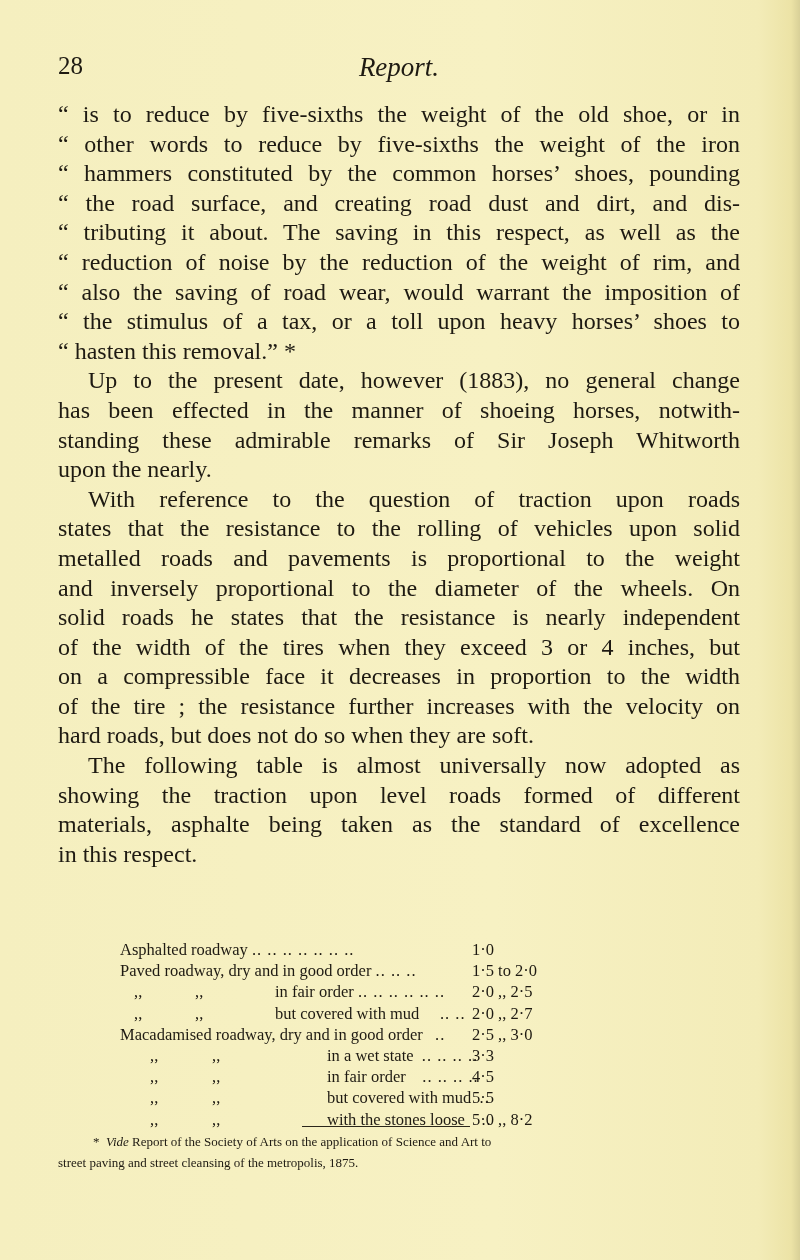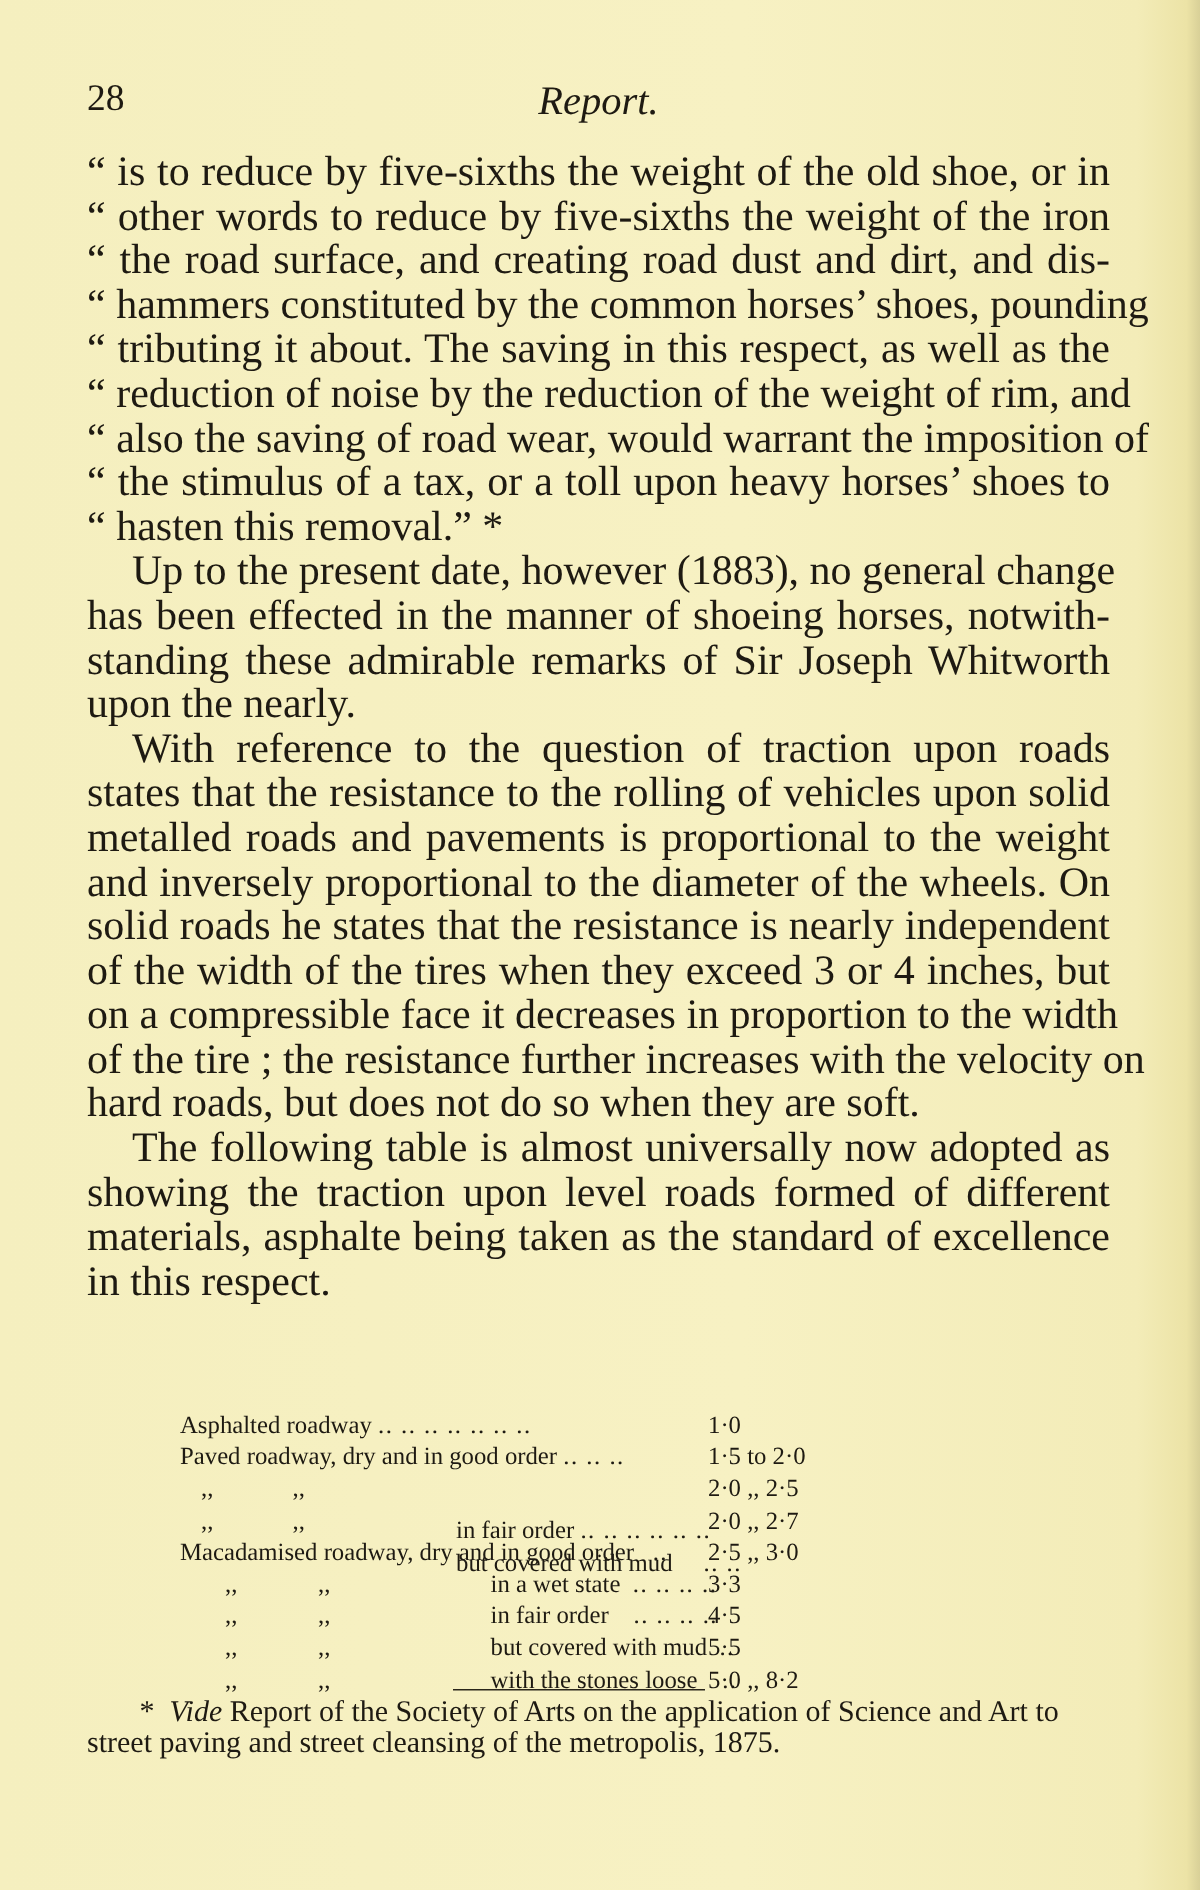--- a/index.html
+++ b/index.html
@@ -24,65 +24,65 @@
   }
   .page-number {
     position: absolute; left: 0; top: 0; font-size: 25px;
   }
   .running-title {
     position: absolute; left: 0; right: 0; top: 0; text-align: center;
     font-style: italic; font-size: 27px;
   }
   .body-text {
     position: absolute; left: 58px; top: 100px; width: 682px;
-    font-size: 28px; line-height: 29.6px;
+    font-size: 24px; line-height: 29.6px;
   }
   .line { display: block; text-align: justify; text-align-last: justify; white-space: nowrap; height: 29.6px; }
   .line.last { text-align-last: left; }
   .line.indent { padding-left: 30px; }
   .table {
     position: absolute; left: 120px; top: 939px; width: 500px;
     font-size: 16.5px; line-height: 21.2px;
   }
   .trow { position: relative; height: 21.2px; white-space: nowrap; text-align: center; }
   .trow .lbl { position: absolute; left: 0; }
   .trow .dit1 { position: absolute; left: 14px; }
   .trow .dit2 { position: absolute; left: 75px; }
-  .trow .sub1 { position: absolute; left: 184px; margin-top: 28px; }
+  .trow .sub1 { position: absolute; left: 155px; }
   .trow .sub2 { position: absolute; left: 207px; }
   .trow .val { position: absolute; left: 352px; }
   .trow .dots { letter-spacing: 1px; }
   .rule {
     position: absolute; left: 302px; top: 1126px; width: 168px; height: 1px;
     background: #2a261a;
   }
   .footnote {
     position: absolute; left: 58px; top: 1131px; width: 682px;
-    font-size: 20px; line-height: 21px;
+    font-size: 13px; line-height: 21px;
   }
   .footnote .fn-line { display: block; white-space: nowrap; }
   .footnote .fn-first { padding-left: 35px; }
   .footnote em { font-style: italic; }
 </style>
 </head>
 <body>
 
 <div class="page">
   <div class="spine"></div>
 
   <div class="running-head">
     <span class="page-number">28</span>
     <span class="running-title">Report.</span>
   </div>
 
   <div class="body-text">
     <span class="line">“ is to reduce by five-sixths the weight of the old shoe, or in</span>
     <span class="line">“ other words to reduce by five-sixths the weight of the iron</span>
+    <span class="line">“ hammers constituted by the common horses’ shoes, pounding</span>
     <span class="line">“ the road surface, and creating road dust and dirt, and dis-</span>
-    <span class="line">“ hammers constituted by the common horses’ shoes, pounding</span>
     <span class="line">“ tributing it about.  The saving in this respect, as well as the</span>
     <span class="line">“ reduction of noise by the reduction of the weight of rim, and</span>
     <span class="line">“ also the saving of road wear, would warrant the imposition of</span>
     <span class="line">“ the stimulus of a tax, or a toll upon heavy horses’ shoes to</span>
     <span class="line last">“ hasten this removal.” *</span>
     <span class="line indent">Up to the present date, however (1883), no general change</span>
     <span class="line">has been effected in the manner of shoeing horses, notwith-</span>
     <span class="line">standing these admirable remarks of Sir Joseph Whitworth</span>
     <span class="line last">upon the nearly.</span>
     <span class="line indent">With reference to the question of traction upon roads</span>

